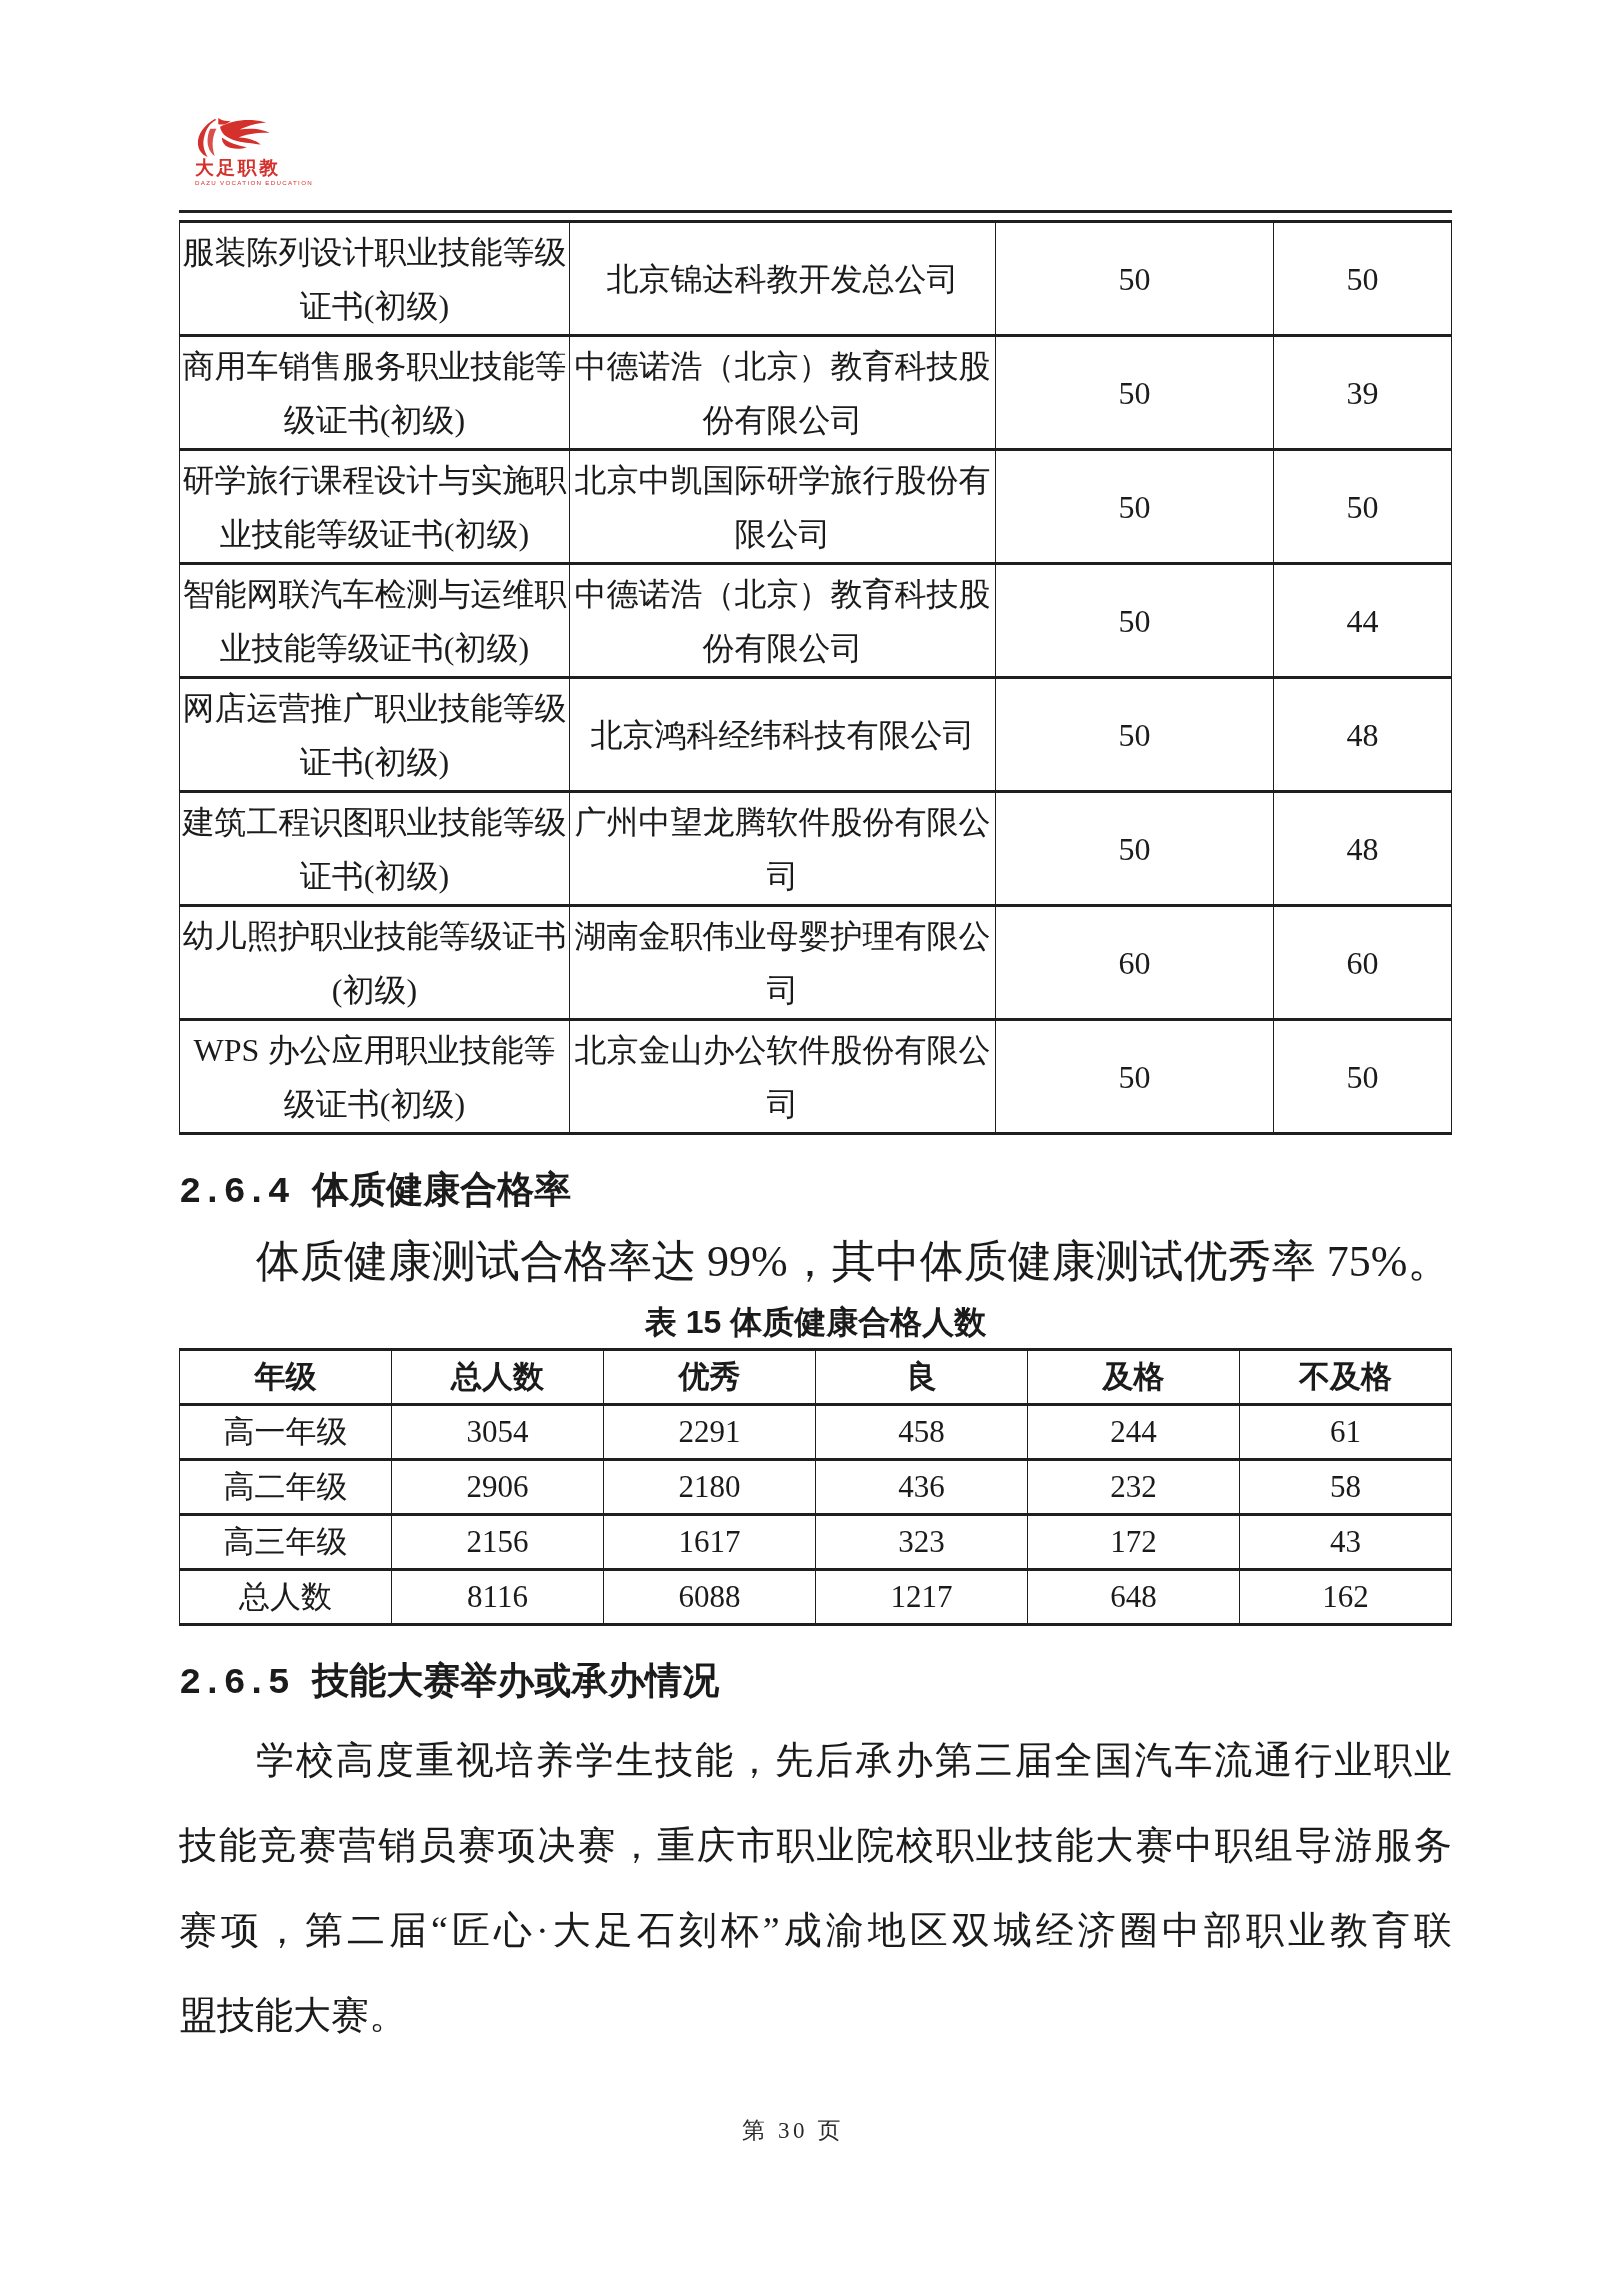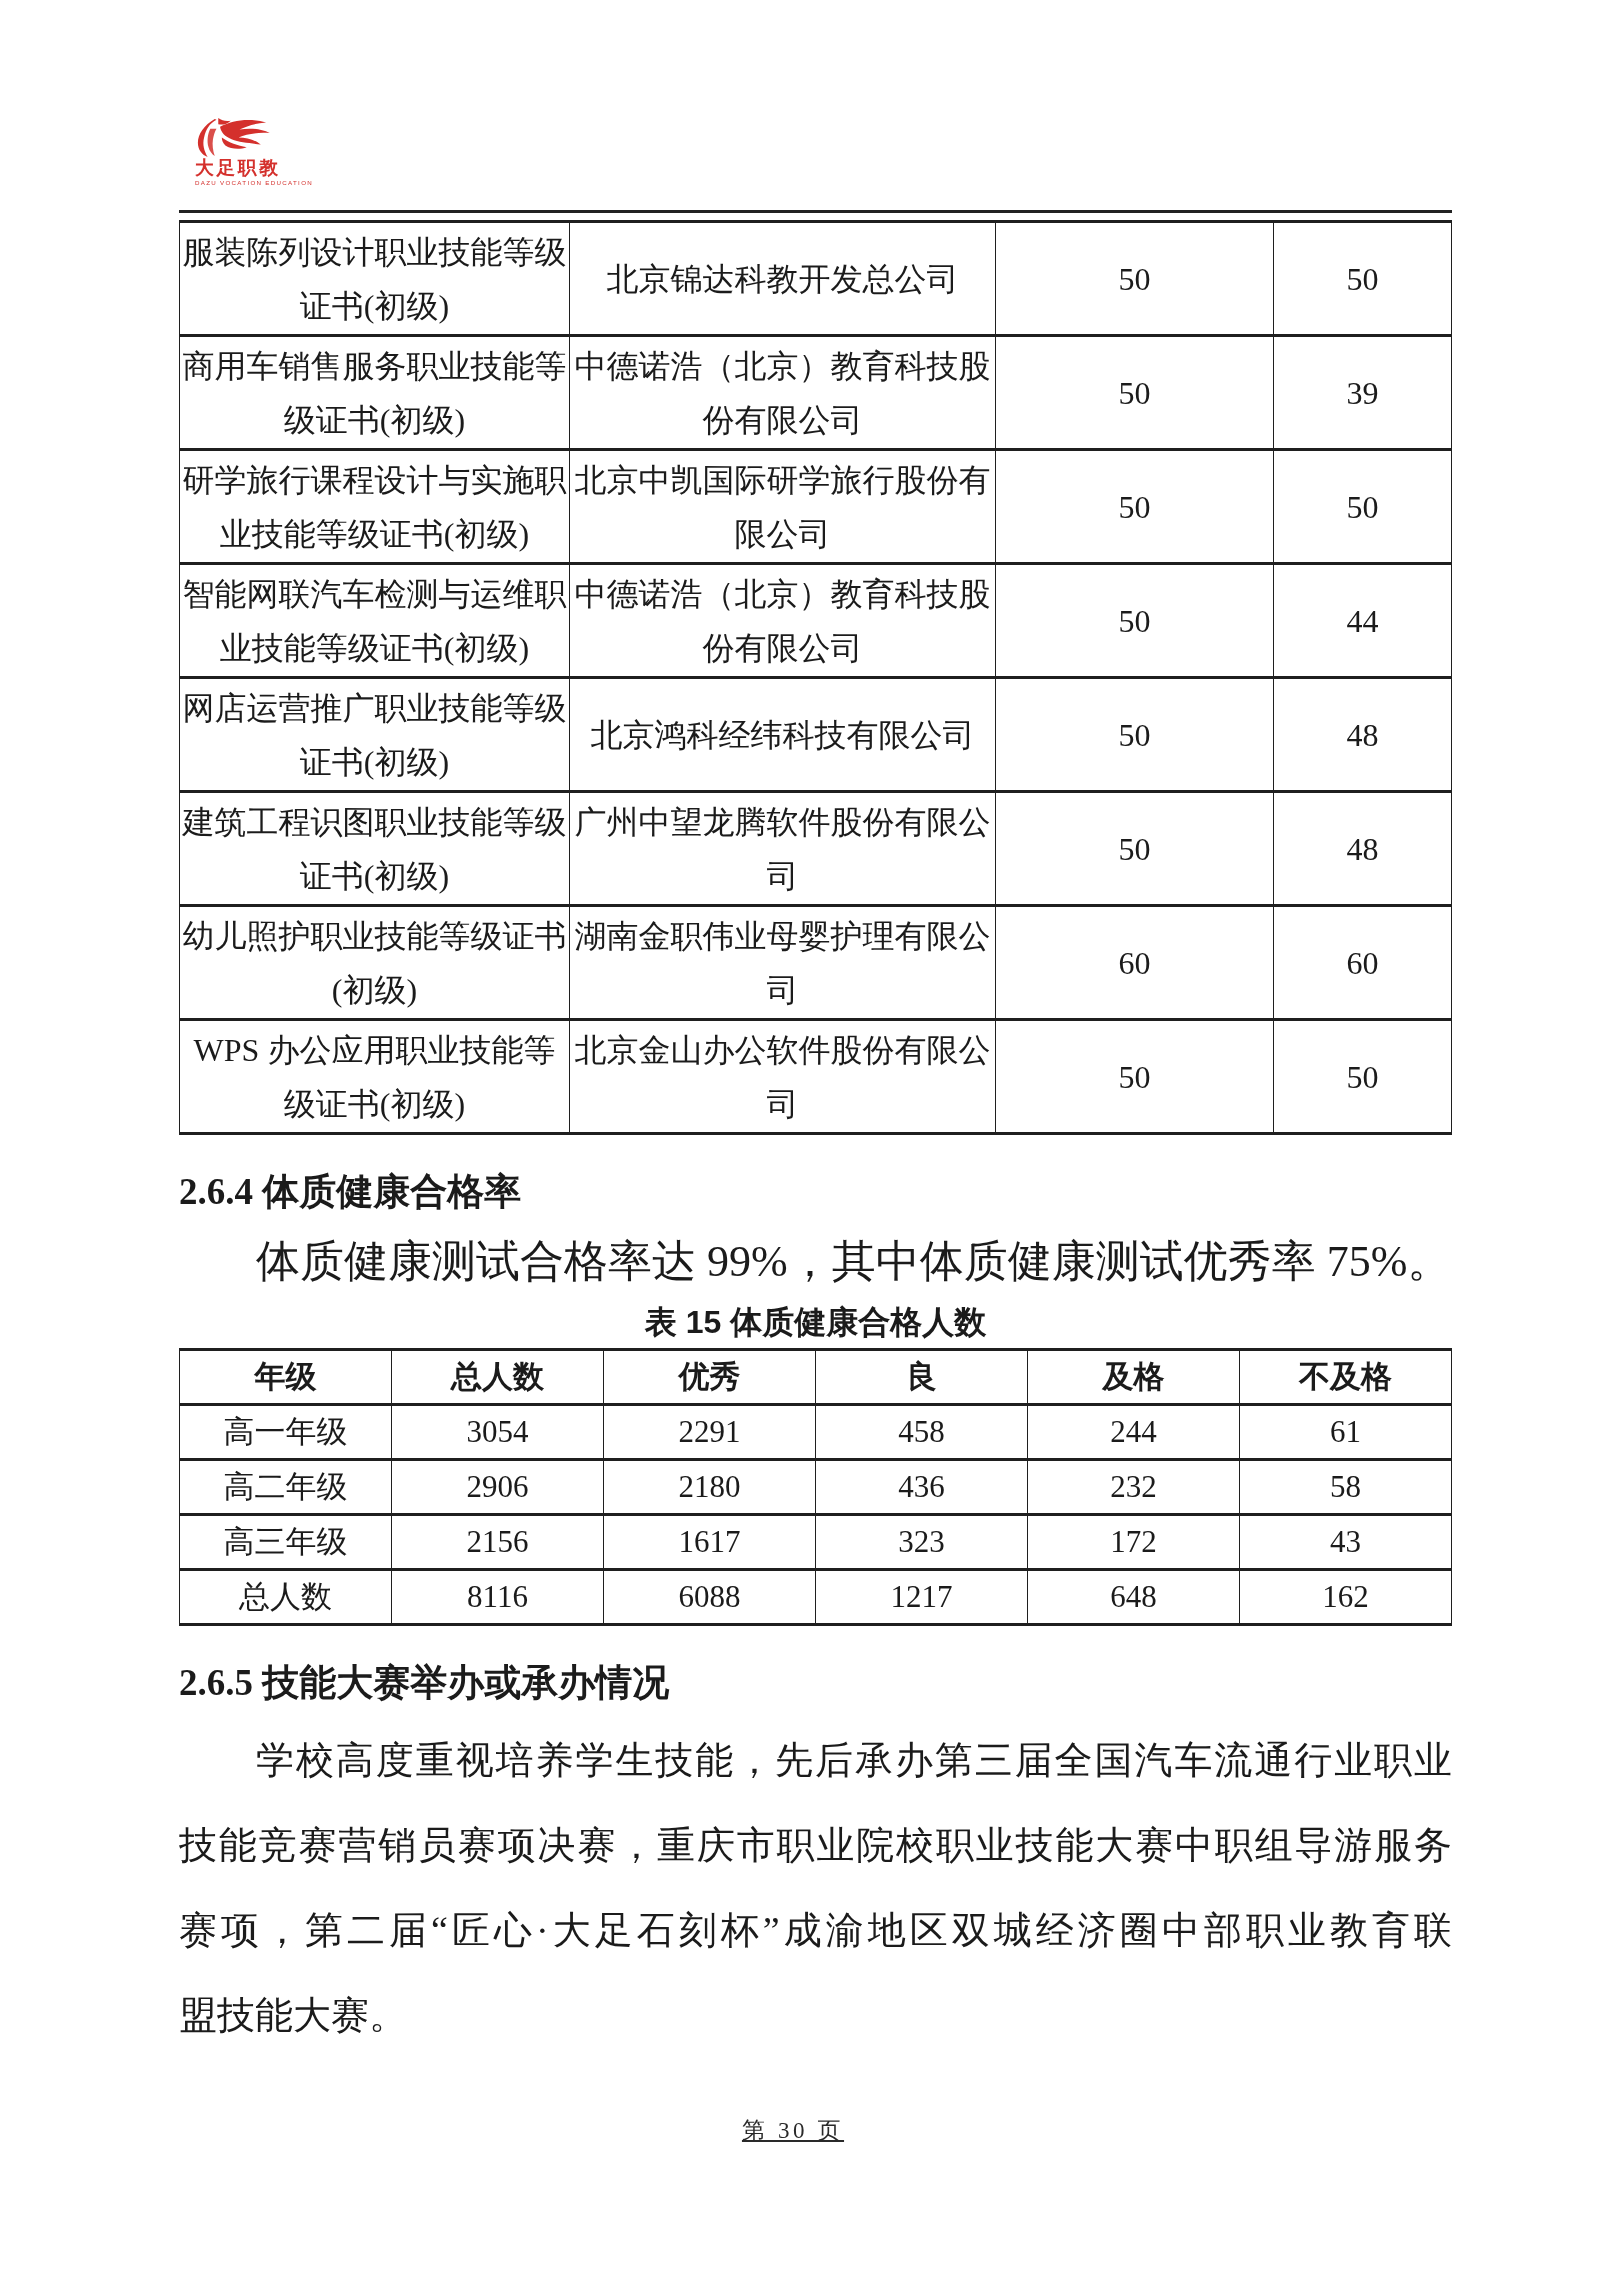--- a/index.html
+++ b/index.html
@@ -48,21 +48,21 @@
     font-size:32px;line-height:54px;
     padding:0 0.9px;
   }
   .ctable col.c1{width:390px;}
   .ctable col.c2{width:426px;}
   .ctable col.c3{width:278px;}
   .ctable col.c4{width:178px;}
 
   
   .sec-heading{
-    font-family:Liberation Serif, serif;
+    font-family:Liberation Mono, monospace;
     font-weight:700;font-size:37px;line-height:50px;
     margin-top:32px;
   }
   .body-par{
     font-size:44px;line-height:53px;
     margin-top:18px;
     text-indent:77px;
   }
 
   
@@ -88,21 +88,21 @@
   .pline{
     line-height:85px;
     text-align:justify;text-align-last:justify;
   }
   .pline.first{text-indent:77px;}
   .pline.last{text-align:left;text-align-last:left;}
 
   
   .page-footer{
     position:absolute;left:0;top:2115px;width:1586px;
-    text-align:center;font-size:23px;color:#2a2a2a;letter-spacing:3.6px;text-decoration:underline;
+    text-align:center;font-size:23px;color:#2a2a2a;letter-spacing:3.6px;
   }
 </style>
 </head>
 <body>
 
 <div class="content">
 
   <div class="header">
     <div class="logo">
       <span>

